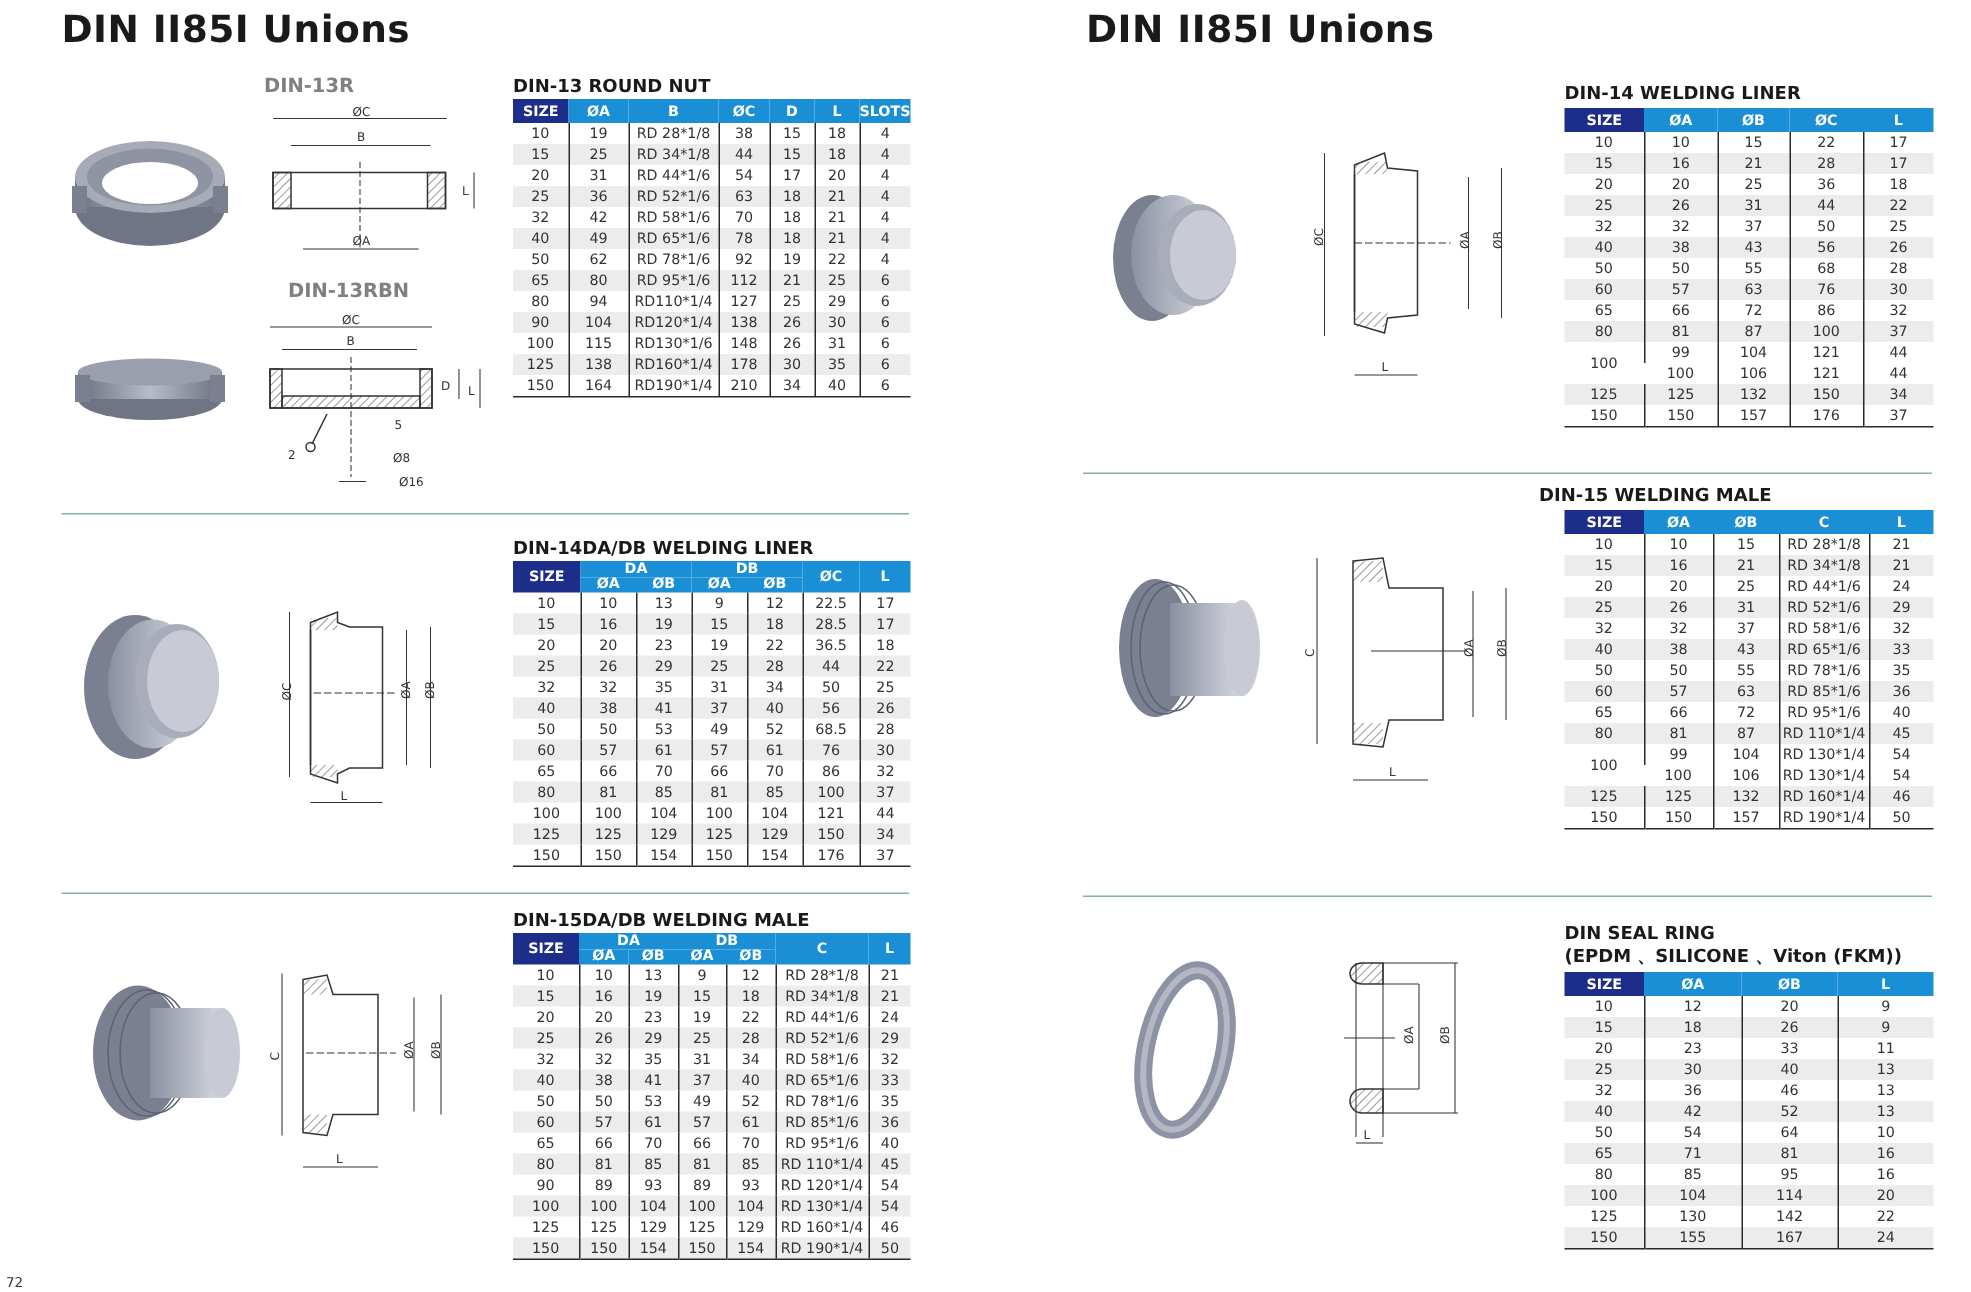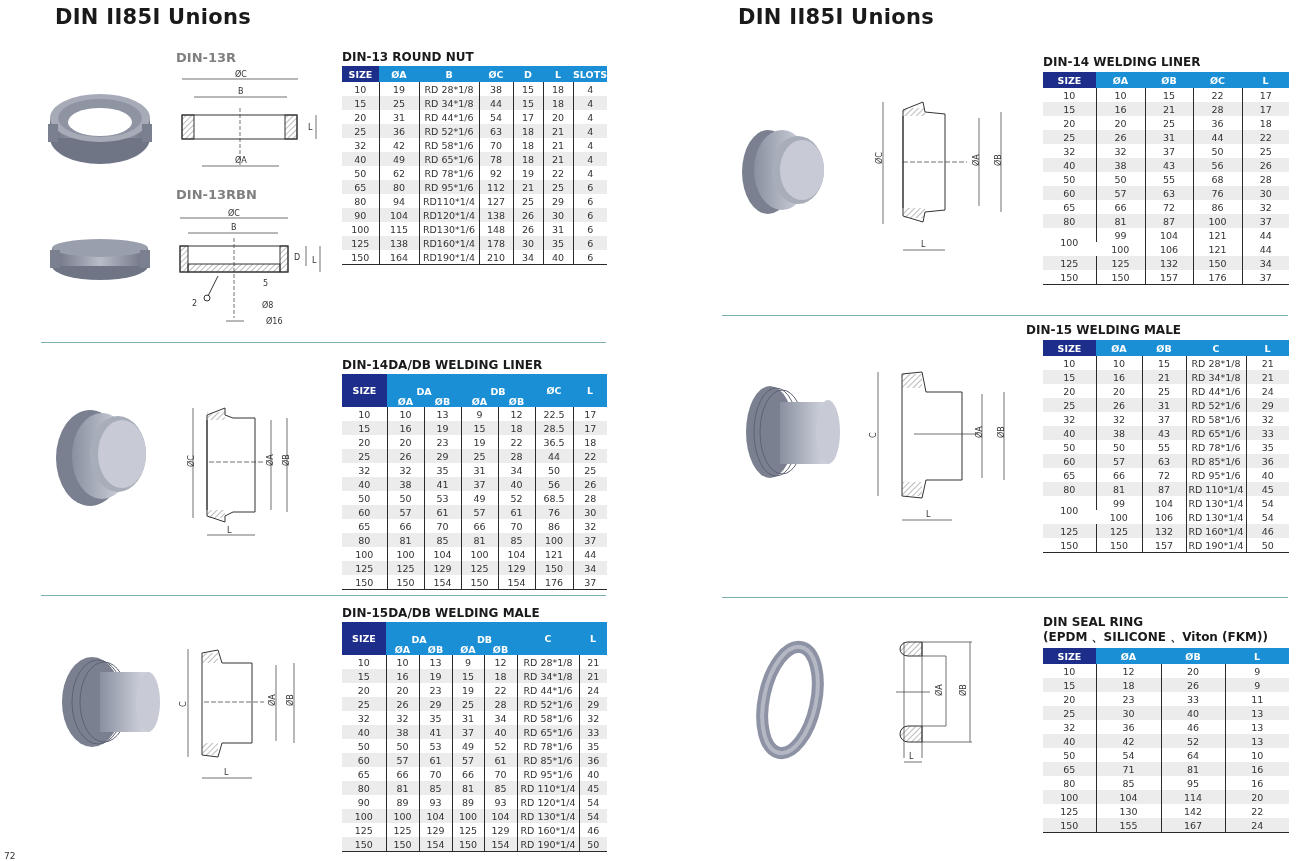--- a/index.html
+++ b/index.html
@@ -1,24 +1,24 @@
 <!DOCTYPE html>
 <html><head>
 <meta charset="utf-8">
 <style>
   html, body { margin:0; padding:0; background:#ffffff; }
   body { width:1314px; height:861px; position:relative; overflow:hidden; font-family:"DejaVu Sans", sans-serif; color:#222; }
-  .page-title { position:absolute; font-family:"DejaVu Sans", sans-serif; font-size:21px; font-weight:bold; color:#1a1a1a; letter-spacing:0.3px;margin-left:14px; }
+  .page-title { position:absolute; font-family:"DejaVu Sans", sans-serif; font-size:25px; font-weight:bold; color:#1a1a1a; letter-spacing:0.3px; }
   .sub-title { position:absolute; font-size:13px; font-weight:bold; color:#808080; }
   .divider { position:absolute; height:1px; background:#7fb0b0; }
   .tbl-title { position:absolute; font-size:12px; font-weight:bold; color:#1a1a1a; line-height:13px; white-space:nowrap; }
   table.spec { position:absolute; border-collapse:collapse; font-family:"DejaVu Sans", sans-serif; font-size:9.5px; table-layout:fixed; }
   table.spec th { color:#fff; font-weight:bold; font-size:9.5px; background:#1a8fd6; padding:0; text-align:center; height:16px; }
   table.spec th.size-h { background:#1d2d8a; }
-  table.spec th.grp { height:10px; line-height:10px; font-size:9.5px; padding-top:13px; }
+  table.spec th.grp { height:10px; line-height:10px; font-size:9.5px; padding-top:1px; }
   table.spec th.sub { height:10px; line-height:10px; font-size:9.5px; }
   table.spec td { text-align:center; height:14px; padding:0; color:#333; border-left:1px solid #2a2a2a; }
   table.spec td:first-child { border-left:none; }
   table.spec tr.alt td { background:#ececec; }
   table.spec tbody tr:last-child td { border-bottom:1px solid #2a2a2a; }
   svg.drw { position:absolute; overflow:visible; }
   .lbl { font-family:"DejaVu Sans", sans-serif; font-size:8px; fill:#333; }
   .page-num { position:absolute; left:4px; bottom:0px; font-size:9px; color:#333; }
 </style>
 </head>
@@ -58,21 +58,21 @@
   <rect x="2" y="45" width="115" height="24" fill="none" stroke="#333"></rect>
   <rect x="2" y="45" width="12" height="24" fill="url(#hatch)" stroke="#333"></rect>
   <rect x="105" y="45" width="12" height="24" fill="url(#hatch)" stroke="#333"></rect>
   <line x1="60" y1="38" x2="60" y2="95" stroke="#333" stroke-dasharray="4,2" stroke-width="0.7"></line>
   <line x1="22" y1="96" x2="99" y2="96" stroke="#333" stroke-width="0.7"></line>
   <text class="lbl" x="55" y="93">ØA</text>
   <line x1="136" y1="45" x2="136" y2="69" stroke="#333" stroke-width="0.7"></line>
   <text class="lbl" x="128" y="60">L</text>
 </svg>
 
-<div class="sub-title" style="left:176px;top:187px;text-align:right;">DIN-13RBN</div>
+<div class="sub-title" style="left:192px;top:187px;text-align:right;">DIN-13RBN</div>
 
 <svg class="drw" style="left:50px;top:238px;" width="100" height="45">
   <ellipse cx="50" cy="28" rx="48" ry="14" fill="#6f7585"></ellipse>
   <rect x="2" y="10" width="96" height="18" fill="url(#gNut)"></rect>
   <ellipse cx="50" cy="10" rx="48" ry="9" fill="#9a9fae"></ellipse>
   <rect x="0" y="12" width="10" height="18" fill="#7b8090"></rect>
   <rect x="90" y="12" width="10" height="18" fill="#7b8090"></rect>
 </svg>
 
 <svg class="drw" style="left:178px;top:208px;" width="150" height="120">

